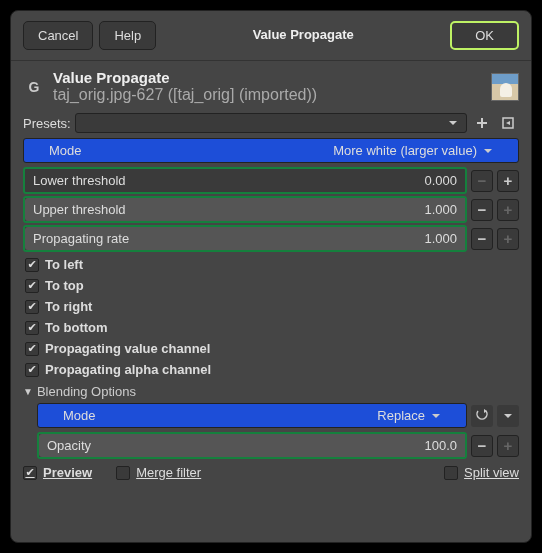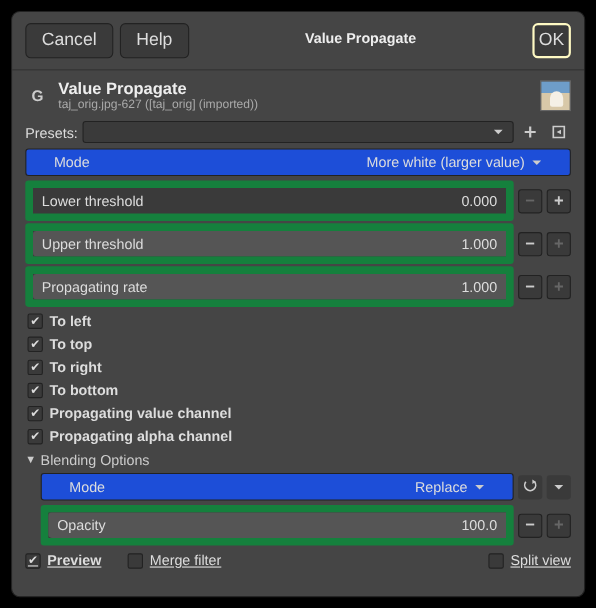--- a/index.html
+++ b/index.html
@@ -24,24 +24,24 @@
   gap: 6px;
   padding: 10px 12px;
   border-bottom: 1px solid #333;
 }
 .btn {
   background: #3a3a3a;
   border: 1px solid #222;
   border-radius: 5px;
   color: #ddd;
   padding: 6px 14px;
-  font-size: 16px;
-  cursor: pointer;
-}
-.btn.primary { border: 2px solid #fef9c3; padding: 5px 4px; }
+  font-size: 13px;
+  cursor: pointer;
+}
+.btn.primary { border: 2px solid #bef264; padding: 5px 23px; }
 .tab-label { padding: 6px 10px; color: #eee; font-weight: bold; flex: 1; text-align: center; }
 .spacer { flex: 1; }
 .content { padding: 8px 12px; }
 .header { display: flex; align-items: center; gap: 8px; margin-bottom: 8px; }
 .thumb {
   width: 28px; height: 28px;
   background: linear-gradient(to bottom, #6e9dc9 40%, #d8c8a8 40%);
   border: 1px solid #666;
   margin-left: auto;
   position: relative;
@@ -49,21 +49,21 @@
 .thumb::after {
   content:"";
   position:absolute;
   left:8px; top:9px;
   width:12px; height:14px;
   background:#f5f0e6;
   border-radius:6px 6px 2px 2px;
 }
 .g-icon { width: 22px; height: 22px; border-radius: 3px; display:flex; align-items:center; justify-content:center; font-weight:bold; color:#ccc; font-size:14px; }
 .title { font-weight: bold; font-size: 15px; color: #eee; }
-.subtitle { font-size: 11px; color: #aaa; }
+.subtitle { font-size: 16px; color: #aaa; }
 .row { display: flex; align-items: center; gap: 4px; margin-bottom: 4px; }
 .row-label { color: #ddd; }
 .dropdown {
   flex: 1;
   background: #3a3a3a;
   border: 1px solid #222;
   border-radius: 3px;
   padding: 4px 8px;
   display: flex;
   align-items: center;
@@ -85,21 +85,21 @@
   border: 1px solid #222;
   border-radius: 3px;
   padding: 4px 25px;
 }
 .mode-row .mlabel { flex: 0 0 auto; }
 .mode-row .mval { flex: 1; text-align: right; padding-right: 6px; }
 .slider-row { display: flex; align-items: center; gap: 4px; margin-bottom: 2px; }
 .slider-main {
   flex: 1;
   background: #3a3a3a;
-  border: 7px solid #15803d;
+  border: 2px solid #15803d;
   border-radius: 3px;
   padding: 4px 8px;
   display: flex;
   position: relative;
 }
 .slider-fill { position:absolute; left:0; top:0; bottom:0; background:#555; border-radius:3px 0 0 3px; }
 .slider-main span { position: relative; z-index: 1; }
 .slabel { flex: 1; }
 .sval { text-align: right; }
 .pm-btn {

